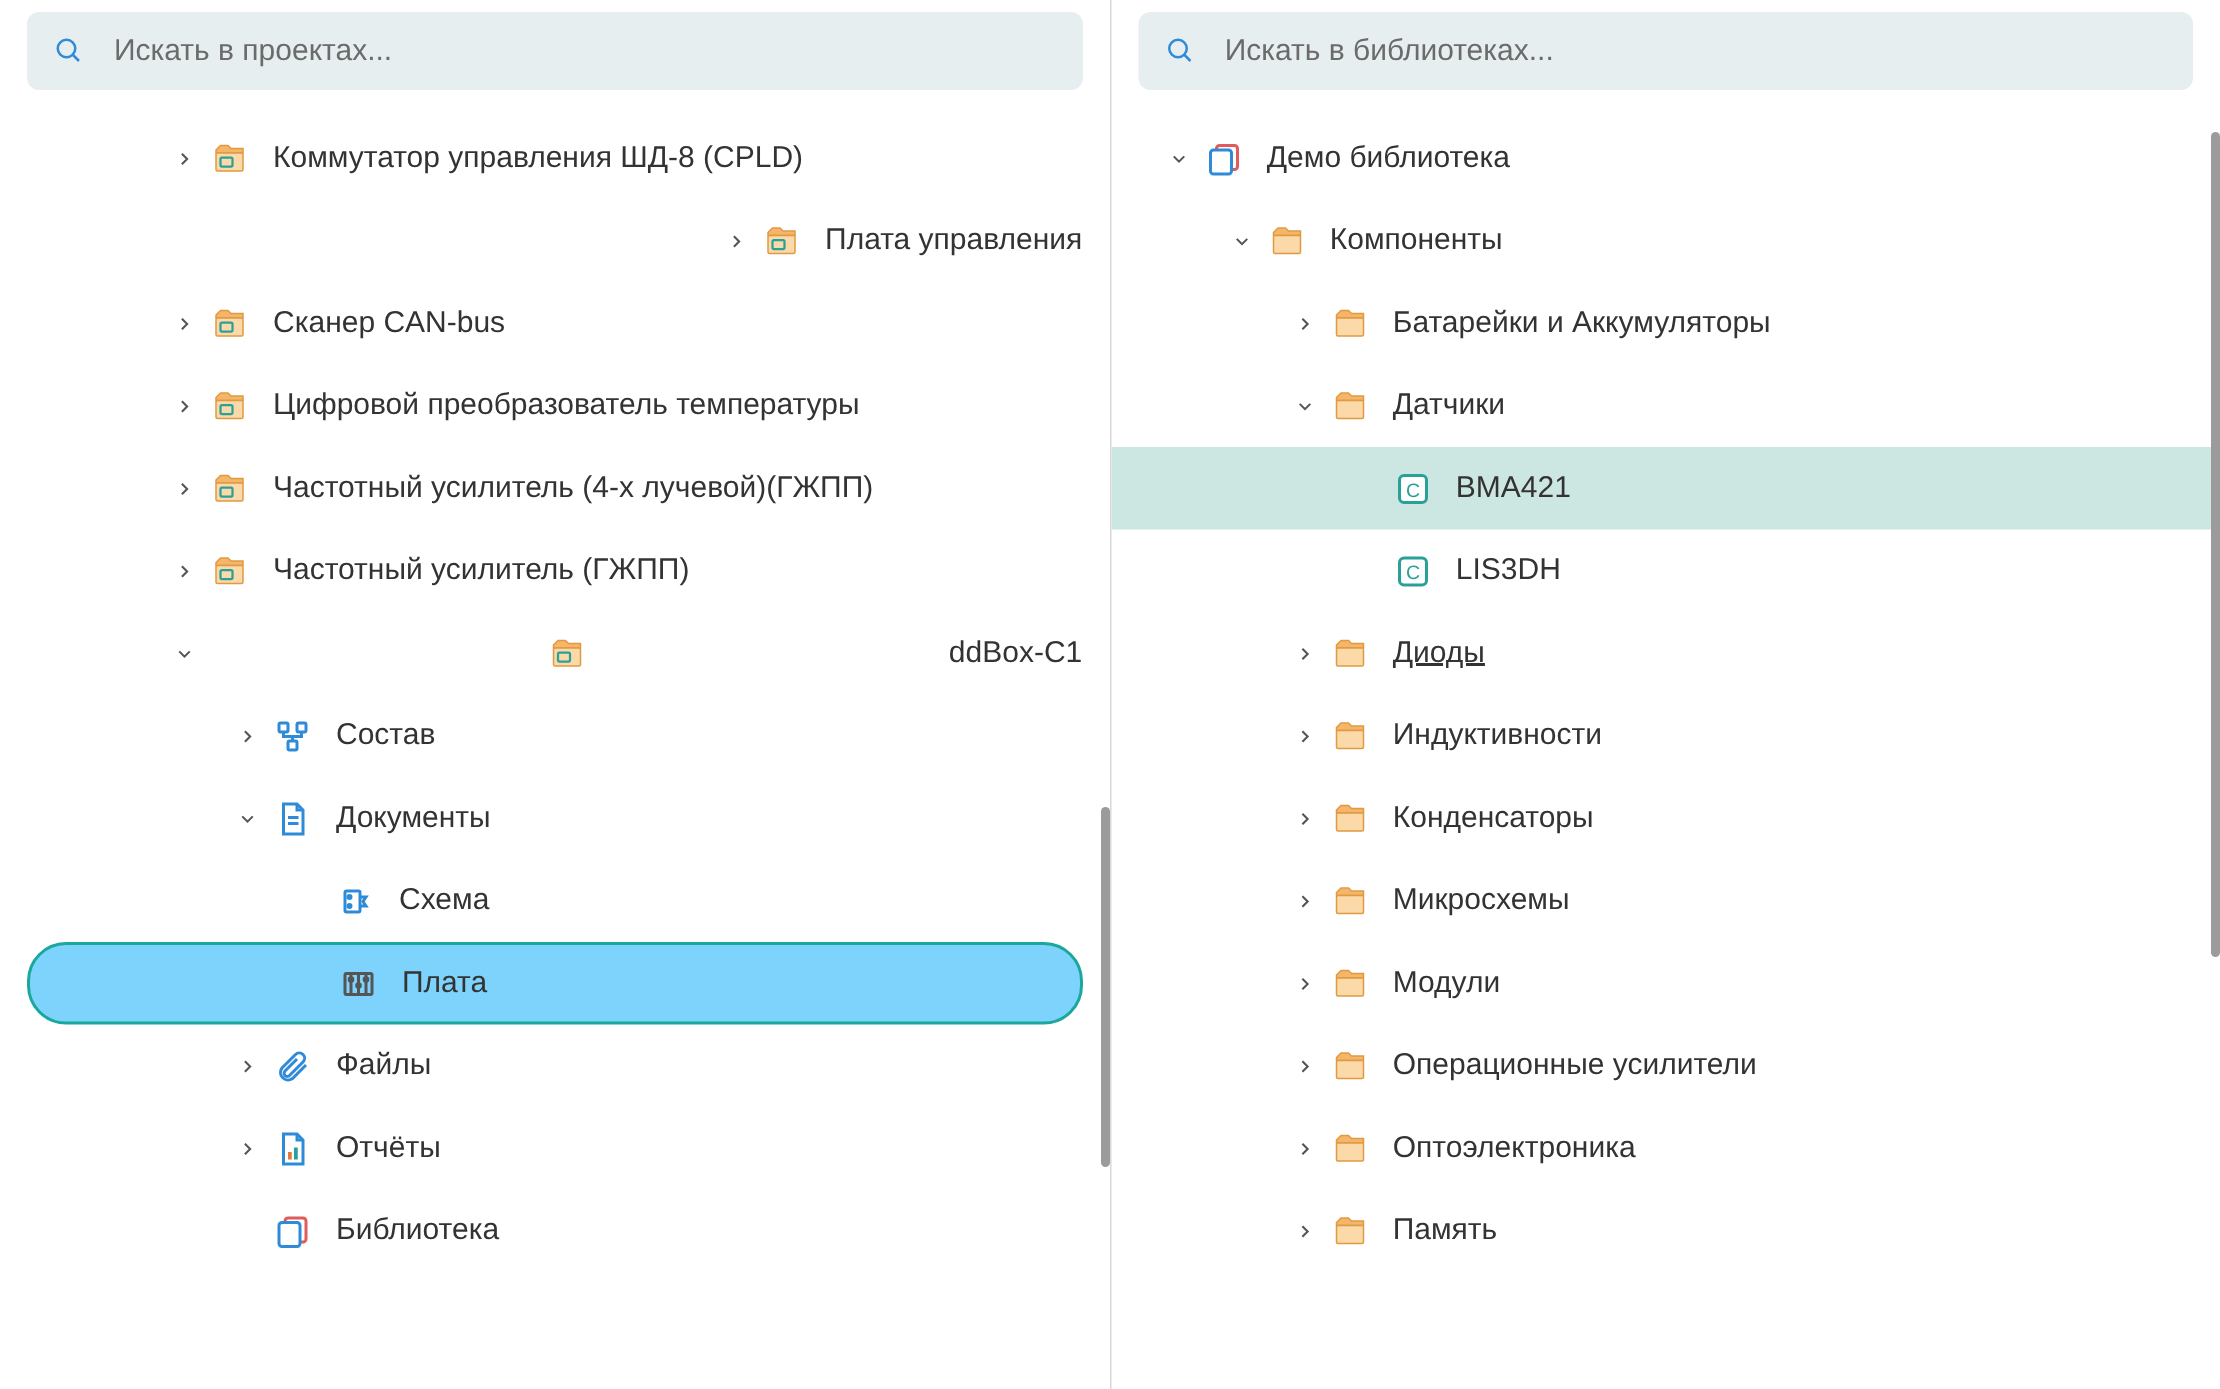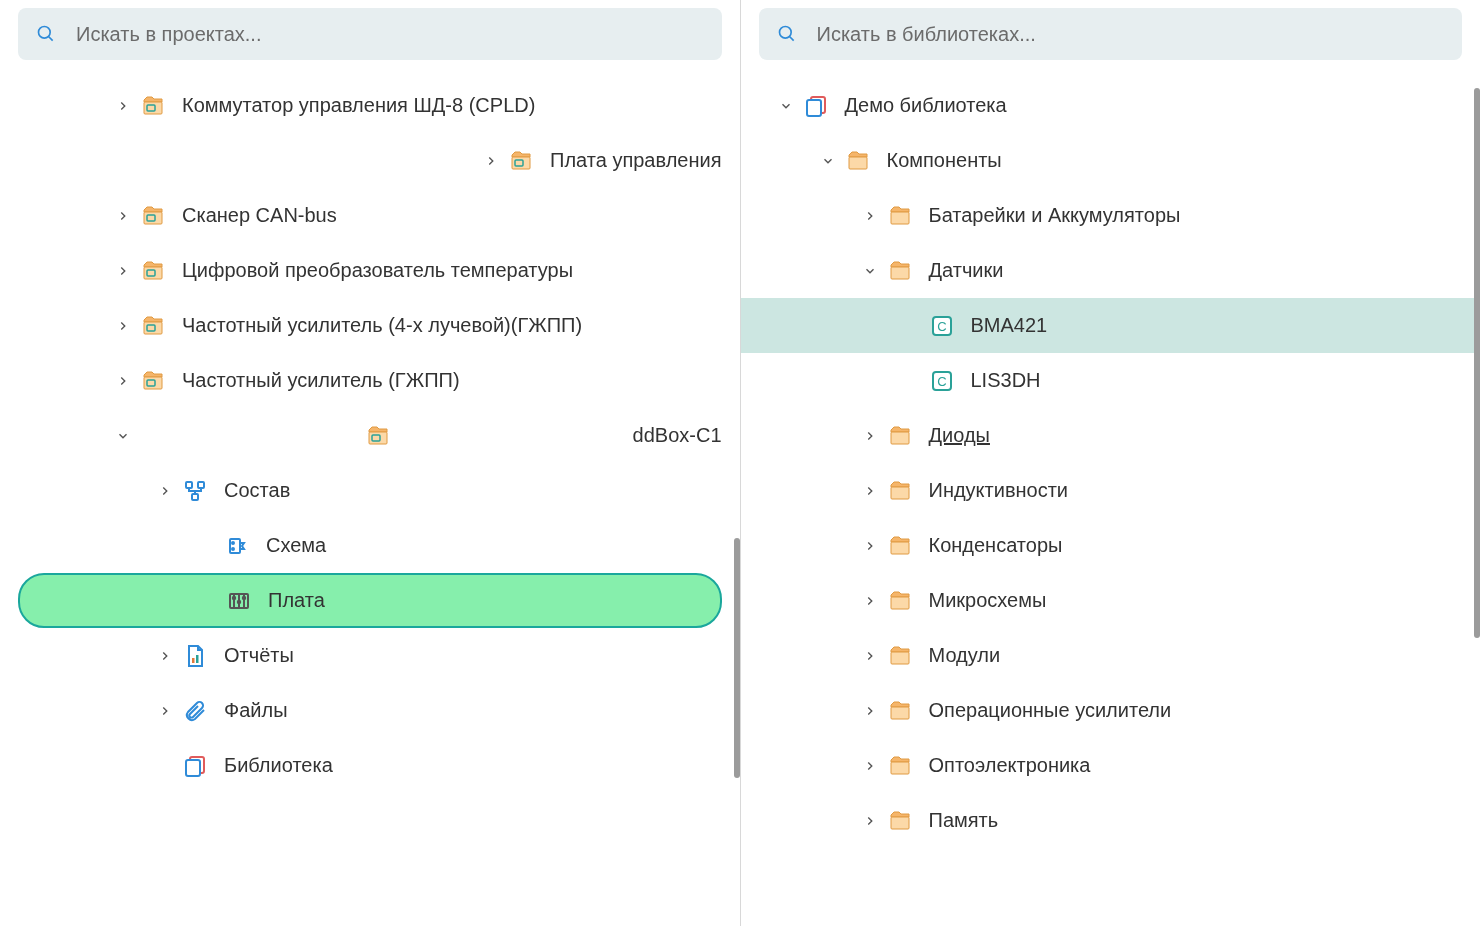--- a/index.html
+++ b/index.html
@@ -43,21 +43,21 @@
   .tree { position: relative; }
   .row {
     display: flex;
     align-items: center;
     height: 55px;
     border-radius: 26px;
     cursor: pointer;
     position: relative;
   }
   .row.selected-outline {
-    background: #86efac;
+    background: #7dd3fc;
     border: 2px solid #1aa79c;
     height: 55px;
   }
   .row.selected-fill {
     background: #cce6e1;
     border-radius: 0;
   }
   .chev {
     width: 18px; height: 18px;
     display: inline-flex; align-items: center; justify-content: center;
@@ -206,20 +206,36 @@
         <span class="icon-slot">
           <svg width="24" height="24" viewBox="0 0 24 24" fill="none" stroke="#2f8bd8" stroke-width="2">
             <rect x="3" y="3" width="6" height="6" rx="1"></rect>
             <rect x="15" y="3" width="6" height="6" rx="1"></rect>
             <rect x="9" y="15" width="6" height="6" rx="1"></rect>
             <path d="M6 9v3h12V9M12 12v3"></path>
           </svg>
         </span>
         <span class="label">Состав</span>
       </div>
+      <div class="row" style="padding-left: 138px;">
+        <span class="chev">
+          <svg width="14" height="14" viewBox="0 0 24 24" fill="none" stroke="#555" stroke-width="2.4" style="transform:rotate(0deg)">
+            <polyline points="6 9 12 15 18 9"></polyline>
+          </svg>
+        </span>
+        <span class="icon-slot">
+          <svg width="24" height="24" viewBox="0 0 24 24" fill="none" stroke="#2f8bd8" stroke-width="2">
+            <path d="M6 2h9l4 4v16H6z"></path>
+            <path d="M15 2v4h4"></path>
+            <line x1="9" y1="11" x2="16" y2="11"></line>
+            <line x1="9" y1="15" x2="16" y2="15"></line>
+          </svg>
+        </span>
+        <span class="label">Документы</span>
+      </div>
       <div class="row" style="padding-left: 180px;">
         <span class="chev-spacer"></span>
         <span class="icon-slot">
           <svg width="24" height="24" viewBox="0 0 24 24" fill="none" stroke="#2f8bd8" stroke-width="2">
             <rect x="5" y="5" width="10" height="14" rx="1"></rect>
             <path d="M15 9h4l-2 3 2 3h-4"></path>
             <circle cx="8" cy="9" r="1" fill="#2f8bd8"></circle>
             <circle cx="8" cy="15" r="1" fill="#2f8bd8"></circle>
           </svg>
         </span>
@@ -241,40 +257,40 @@
         <span class="label">Плата</span>
       </div>
       <div class="row" style="padding-left: 138px;">
         <span class="chev">
           <svg width="14" height="14" viewBox="0 0 24 24" fill="none" stroke="#555" stroke-width="2.4" style="transform:rotate(-90deg)">
             <polyline points="6 9 12 15 18 9"></polyline>
           </svg>
         </span>
         <span class="icon-slot">
           <svg width="24" height="24" viewBox="0 0 24 24" fill="none" stroke="#2f8bd8" stroke-width="2">
+            <path d="M21 11l-9 9a5 5 0 01-7-7l9-9a3.5 3.5 0 015 5l-9 9a2 2 0 01-3-3l8-8"></path>
+          </svg>
+        </span>
+        <span class="label">Файлы</span>
+      </div>
+      <div class="row" style="padding-left: 138px;">
+        <span class="chev">
+          <svg width="14" height="14" viewBox="0 0 24 24" fill="none" stroke="#555" stroke-width="2.4" style="transform:rotate(-90deg)">
+            <polyline points="6 9 12 15 18 9"></polyline>
+          </svg>
+        </span>
+        <span class="icon-slot">
+          <svg width="24" height="24" viewBox="0 0 24 24" fill="none" stroke="#2f8bd8" stroke-width="2">
             <path d="M6 2h9l4 4v16H6z"></path>
             <path d="M15 2v4h4"></path>
             <rect x="9" y="14" width="2.5" height="5" fill="#e07b3c" stroke="none"></rect>
             <rect x="13" y="11" width="2.5" height="8" fill="#2aa198" stroke="none"></rect>
           </svg>
         </span>
         <span class="label">Отчёты</span>
-      </div>
-      <div class="row" style="padding-left: 138px;">
-        <span class="chev">
-          <svg width="14" height="14" viewBox="0 0 24 24" fill="none" stroke="#555" stroke-width="2.4" style="transform:rotate(-90deg)">
-            <polyline points="6 9 12 15 18 9"></polyline>
-          </svg>
-        </span>
-        <span class="icon-slot">
-          <svg width="24" height="24" viewBox="0 0 24 24" fill="none" stroke="#2f8bd8" stroke-width="2">
-            <path d="M21 11l-9 9a5 5 0 01-7-7l9-9a3.5 3.5 0 015 5l-9 9a2 2 0 01-3-3l8-8"></path>
-          </svg>
-        </span>
-        <span class="label">Файлы</span>
       </div>
       <div class="row" style="padding-left: 138px;">
         <span class="chev-spacer"></span>
         <span class="icon-slot">
           <svg width="24" height="24" viewBox="0 0 24 24">
             <rect x="7" y="3" width="14" height="16" rx="2" fill="#fff" stroke="#e05b5b" stroke-width="2"></rect>
             <rect x="3" y="6" width="14" height="16" rx="2" fill="#fff" stroke="#2f8bd8" stroke-width="2"></rect>
           </svg>
         </span>
         <span class="label">Библиотека</span>

